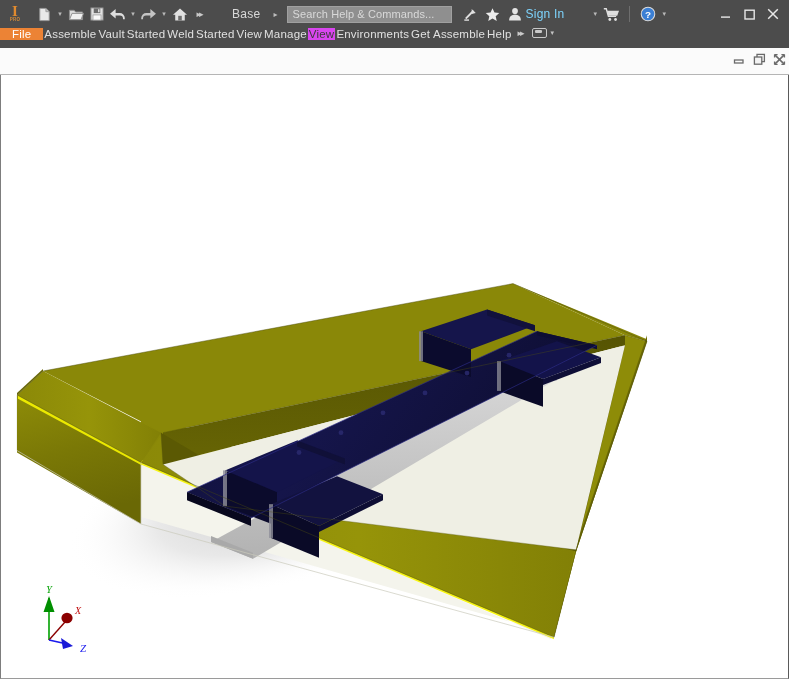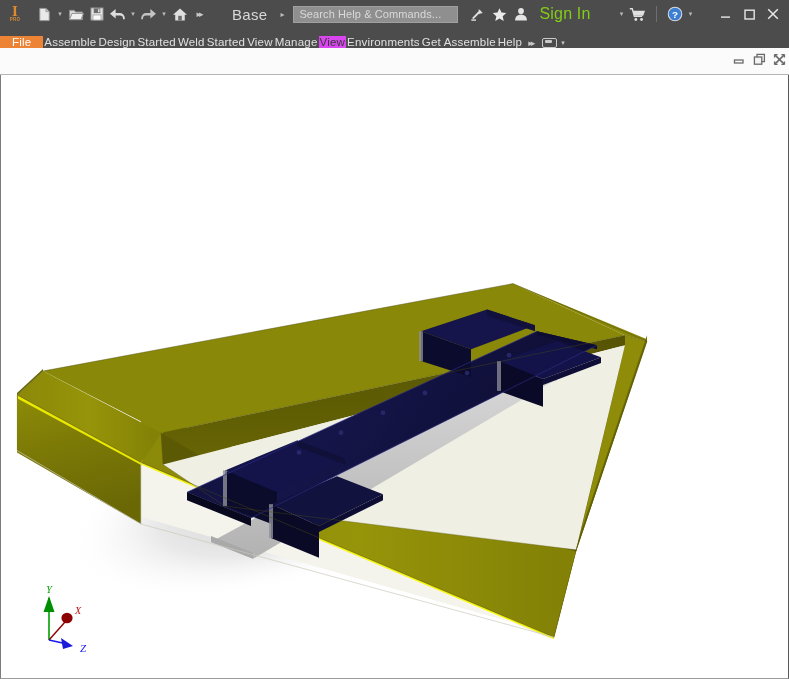--- a/index.html
+++ b/index.html
@@ -83,21 +83,21 @@
   }
   .dchev {
     width: 18px;
     height: 22px;
     display:flex;align-items:center;justify-content:center;
     color:#c9c9c9;font-size:9px;letter-spacing:-2px;
   }
   .tb-doc {
     margin-left: 24px;
     color: #d8d8d8;
-    font-size: 15px;
+    font-size: 12px;
     letter-spacing: .3px;
   }
   .tb-arrow {
     margin: 0 9px 0 13px;
     color: #bdbdbd;
     font-size: 8px;
   }
   .searchbox {
     width: 165px;
     height: 17px;
@@ -117,23 +117,23 @@
     display: flex;
     align-items: center;
     margin-left: 8px;
   }
   .ibtn {
     width: 22px; height: 22px;
     display:flex; align-items:center; justify-content:center;
     color: #e2e2e2;
   }
   .signin {
-    color: #84cc16;
-    font-size: 16px;
-    margin-left: 7px;
+    color: #7dd3fc;
+    font-size: 12px;
+    margin-left: 0;
     letter-spacing:.2px;
   }
   .vsep {
     width:1px;height:16px;background:#6e6e6e;margin:0 7px;
   }
   .winbtns {
     position: absolute;
     right: 4px; top: 0;
     height: 28px;
     display: flex;
@@ -144,21 +144,21 @@
     display: flex; align-items:center;justify-content:center;
     color: #e7e7e7;
   }
 
   
   .tabbar {
     height: 20px;
     min-height: 20px;
     background: #4c4c4c;
     display: flex;
-    align-items: flex-end;
+    align-items: flex-start;
     font-size: 11.5px;
     position: relative;
   }
   .tab {
     display: flex;
     align-items: center;
     padding: 0 1px;
     color: #e0e0e0;
     letter-spacing: .2px;
     white-space: nowrap;
@@ -368,21 +368,21 @@
         <svg width="14" height="14" viewBox="0 0 14 14">
           <path d="M2.2 2.2 L11.8 11.8 M11.8 2.2 L2.2 11.8" stroke="#e7e7e7" stroke-width="1.5"></path>
         </svg>
       </div>
     </div>
   </div>
 
   <div class="tabbar">
     <div class="tab file">File</div>
     <div class="tab">Assemble</div>
-    <div class="tab">Design</div>
+    <div class="tab">Vault</div>
     <div class="tab">Started</div>
     <div class="tab">Weld</div>
     <div class="tab">Started</div>
     <div class="tab">View</div>
     <div class="tab">Manage</div>
     <div class="tab active">View</div>
     <div class="tab">Environments</div>
     <div class="tab">Get Assemble</div>
     <div class="tab">Help</div>
     <div class="tab-extra">▸▸</div>

